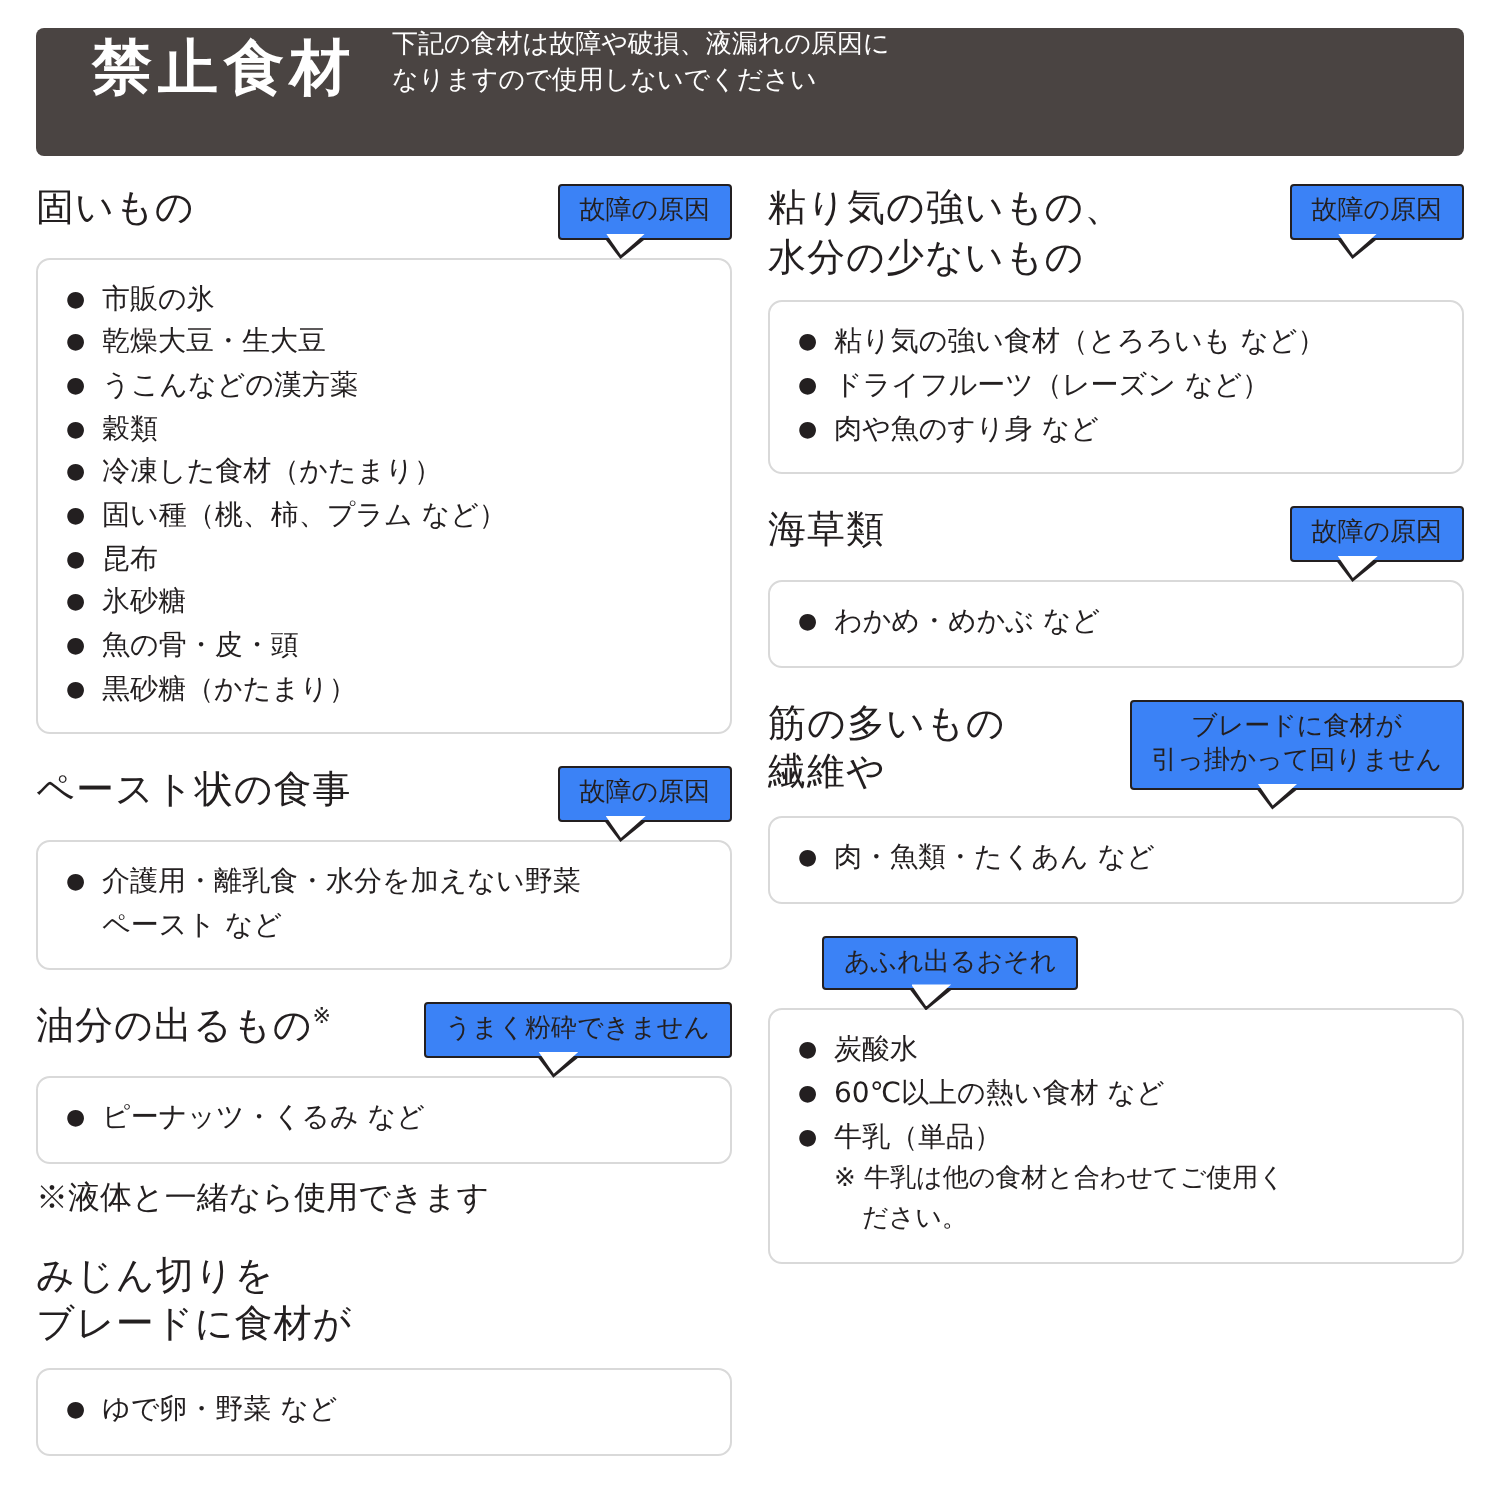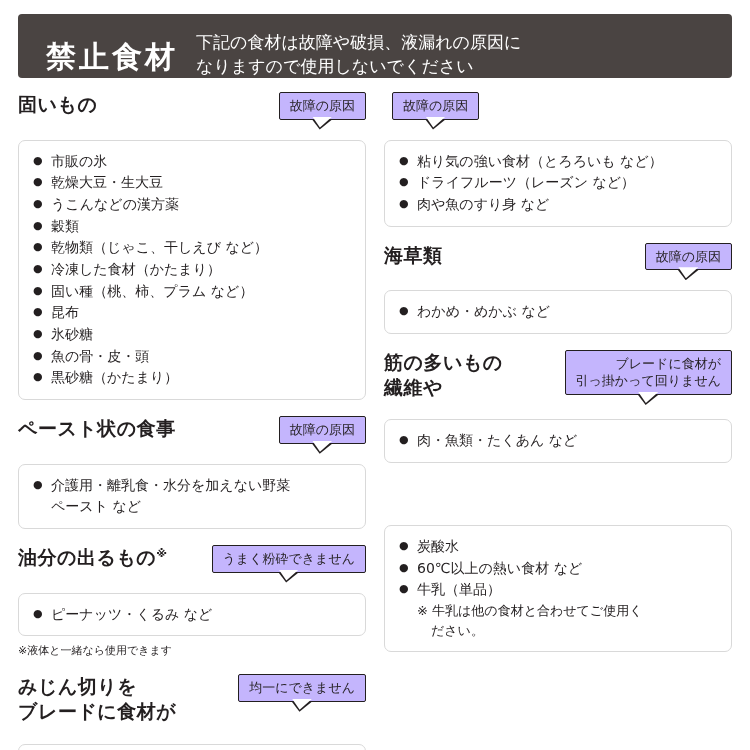--- a/index.html
+++ b/index.html
@@ -18,42 +18,42 @@
     position: relative;
     width: 750px;
     height: 750px;
     box-sizing: border-box;
     padding: 14px 18px 0 18px;
   }
 
   
   .header {
     display: flex;
-    align-items: flex-end;
+    align-items: flex-start;
     background: #4a4442;
     color: #ffffff;
     border-radius: 4px;
     height: 64px;
     padding: 0 6px;
     box-sizing: border-box;
   }
   .header-title {
     font-size: 30px;
     font-weight: bold;
     letter-spacing: 3px;
     display: flex;
     align-items: center;
     padding: 0 18px 0 22px;
     white-space: nowrap;
   }
   .header-sub {
     display: flex;
     flex-direction: column;
     justify-content: center;
-    font-size: 17px;
+    font-size: 13px;
     line-height: 1.38;
     padding-right: 10px;
   }
 
   
   .columns {
     display: flex;
     margin-top: 14px;
   }
   .col-left { width: 348px; }
@@ -63,44 +63,45 @@
 
   .sec-head {
     position: relative;
     display: flex;
     align-items: flex-start;
     justify-content: space-between;
     min-height: 26px;
   }
   .sec-title {
     font-size: 19px;
-    font-weight: bold;
+    font-weight: normal;
     line-height: 1.3;
     letter-spacing: 0.5px;
   }
   .sec-title .sup {
     font-size: 11px;
     vertical-align: super;
   }
 
   
   .bubble-wrap {
     position: relative;
     flex: 0 0 auto;
     margin-left: 8px;
   }
   .bubble {
     border: 1.5px solid #231f20;
-    background: #c4b5fd;
+    background: #3b82f6;
     font-size: 13px;
     line-height: 1.35;
     padding: 4px 10px;
-    text-align: right;
+    text-align: center;
     white-space: pre-line;
     border-radius: 2px;
+    margin-left: 19px;
   }
   
   .tail {
     position: absolute;
     bottom: -10px;
     left: 50%;
     margin-left: -11px;
     width: 22px;
     height: 11px;
   }
@@ -114,21 +115,21 @@
     position: absolute;
     left: 1px; right: 1px; top: -2px; bottom: 2px;
     background: #ffffff;
     clip-path: polygon(0 0, 100% 0, 38% 100%);
   }
 
   
   .box {
     border: 1.5px solid #d9d9d9;
     border-radius: 7px;
-    margin-top: 20px;
+    margin-top: 9px;
     padding: 10px 12px 10px 14px;
     box-sizing: border-box;
   }
   ul.items {
     list-style: none;
     margin: 0;
     padding: 0;
   }
   ul.items > li {
     position: relative;
@@ -149,22 +150,23 @@
     padding-left: 18px;
   }
   ul.items > li.cont::before { content: ""; }
   ul.items > li.note {
     padding-left: 18px;
     font-size: 13px;
   }
   ul.items > li.note::before { content: ""; }
 
   .footnote {
-    font-size: 11px;
+    font-size: 16px;
     margin-top: 7px;
+    font-family: Liberation Mono, monospace;
   }
 </style>
 </head>
 <body>
 
 <div class="page">
 
   <div class="header">
     <div class="header-title">禁止食材</div>
     <div class="header-sub">
@@ -187,21 +189,20 @@
                 <div class="tri-inner"></div>
             </div>
           </div>
         </div>
         <div class="box">
           <ul class="items">
             <li>市販の氷</li>
             <li>乾燥大豆・生大豆</li>
             <li>うこんなどの漢方薬</li>
             <li>穀類</li>
-            <li>乾物類（じゃこ、干しえび など）</li>
             <li>冷凍した食材（かたまり）</li>
             <li>固い種（桃、柿、プラム など）</li>
             <li>昆布</li>
             <li>氷砂糖</li>
             <li>魚の骨・皮・頭</li>
             <li>黒砂糖（かたまり）</li>
           </ul>
         </div>
       </div>
 
@@ -244,41 +245,38 @@
         </div>
         <div class="footnote">※液体と一緒なら使用できます</div>
       </div>
 
       <div class="section">
         <div class="sec-head">
           <div class="sec-title">
             <div>みじん切りを</div>
             <div>ブレードに食材が</div>
           </div>
-          <div class="bubble-wrap">
-            <div class="bubble">均一にできません</div>
-            <div class="tail">
-              <div class="tri-outer"></div>
-                <div class="tri-inner"></div>
-            </div>
-          </div>
         </div>
         <div class="box">
           <ul class="items">
             <li>ゆで卵・野菜 など</li>
           </ul>
         </div>
       </div>
 
     </div>
 
     <div class="col-right">
 
       <div class="section">
         <div class="sec-head">
+          <div class="sec-title">
+            <div>粘り気の強いもの、</div>
+            <div>水分の少ないもの</div>
+          </div>
           <div class="bubble-wrap">
             <div class="bubble">故障の原因</div>
             <div class="tail">
               <div class="tri-outer"></div>
                 <div class="tri-inner"></div>
             </div>
           </div>
         </div>
         <div class="box">
           <ul class="items">
@@ -324,20 +322,27 @@
         </div>
         <div class="box">
           <ul class="items">
             <li>肉・魚類・たくあん など</li>
           </ul>
         </div>
       </div>
 
       <div class="section">
         <div class="sec-head">
+          <div class="bubble-wrap">
+            <div class="bubble">あふれ出るおそれ</div>
+            <div class="tail">
+              <div class="tri-outer"></div>
+                <div class="tri-inner"></div>
+            </div>
+          </div>
         </div>
         <div class="box">
           <ul class="items">
             <li>炭酸水</li>
             <li>60℃以上の熱い食材 など</li>
             <li>牛乳（単品）</li>
             <li class="note">※ 牛乳は他の食材と合わせてご使用く</li>
             <li class="note" style="padding-left:32px">ださい。</li>
           </ul>
         </div>

